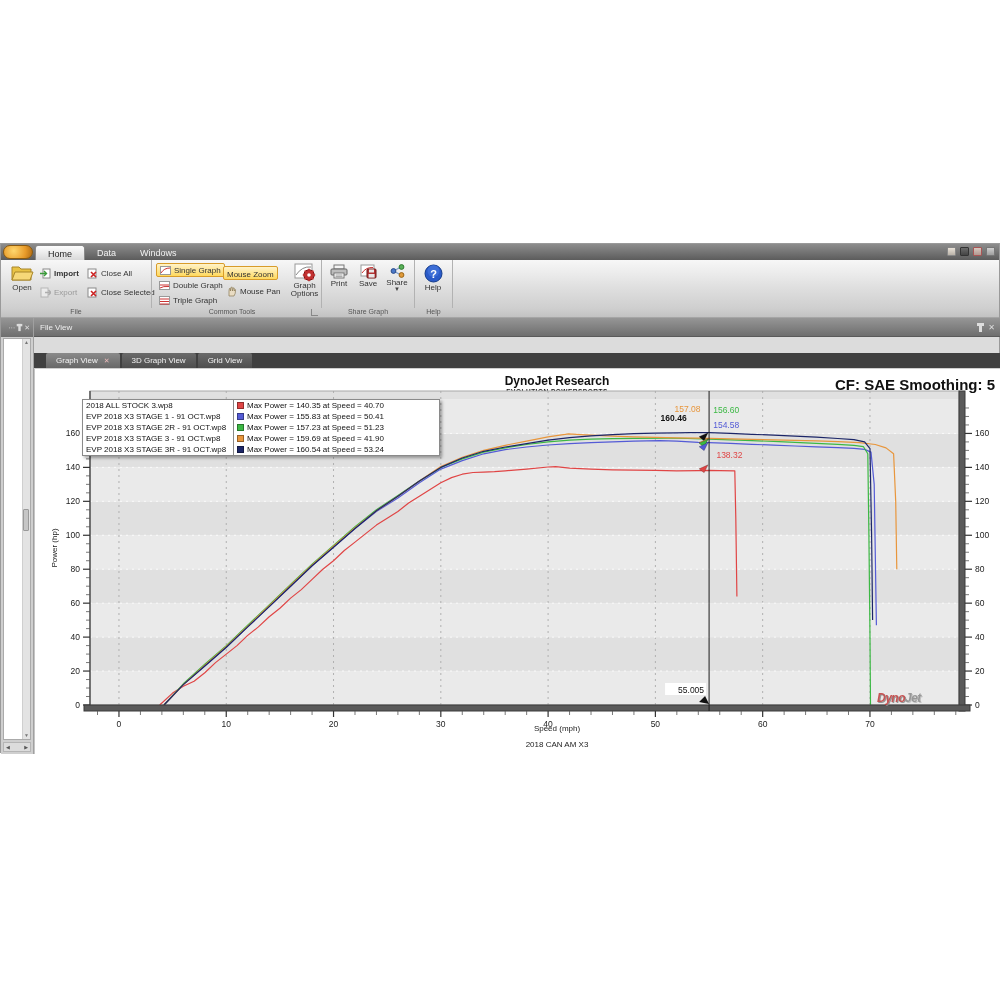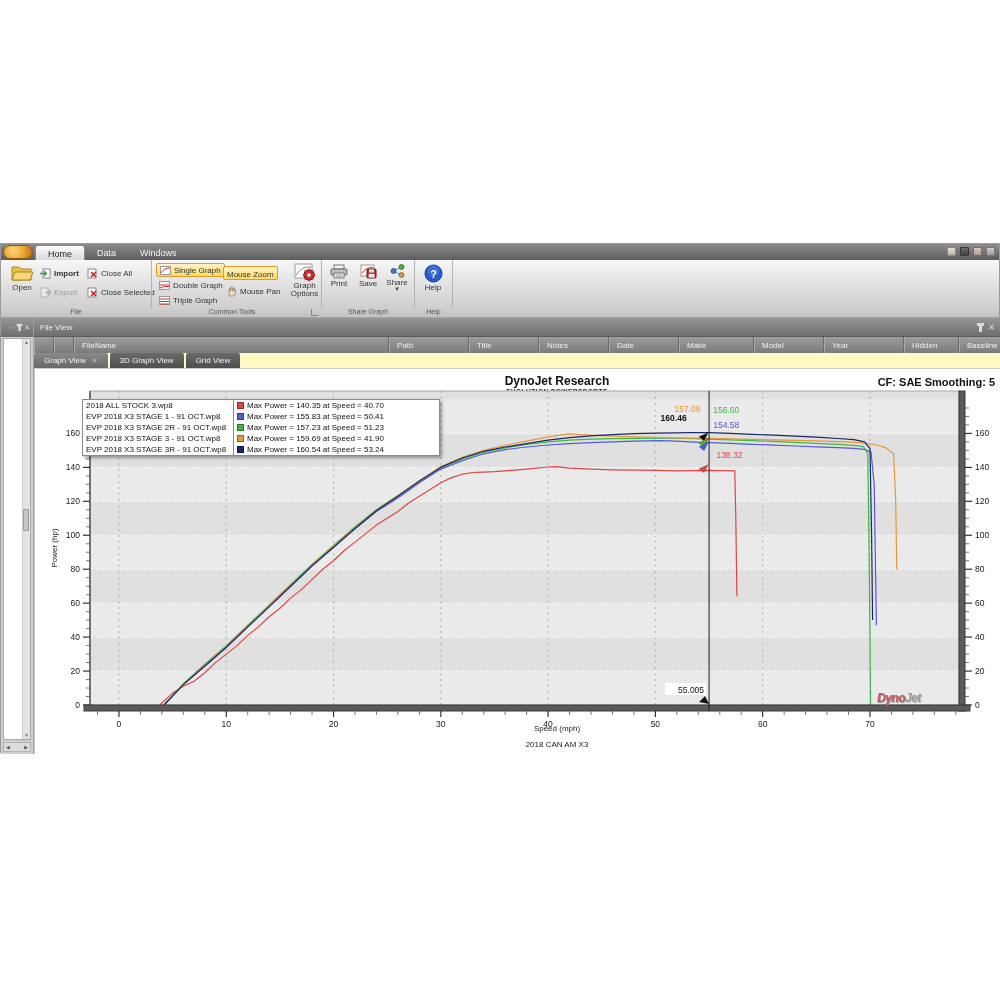--- a/index.html
+++ b/index.html
@@ -27,36 +27,36 @@
   .launcher{position:absolute;width:7px;height:7px;border-left:1px solid #888;border-bottom:1px solid #888;}
   
   .fvbar{position:absolute;left:33px;top:74px;width:967px;height:19px;background:linear-gradient(#969696,#6e6e6e);color:#efefef;font-size:8px;display:flex;align-items:center;padding:0 6px;border-bottom:1px solid #5a5a5a;}
   .fvicons{margin-left:auto;display:flex;gap:6px;align-items:center;color:#ddd;font-size:8px;}
   .pinshape{width:3px;height:9px;background:#ddd;position:relative;transform:rotate(0deg);}
   .pinshape::after{content:"";position:absolute;left:-2px;top:0;width:7px;height:3px;background:#ddd;}
   
   .cols{position:absolute;left:33px;top:93px;width:967px;height:16px;background:linear-gradient(#9d9d9d,#7b7b7b);display:flex;font-size:8px;color:#f0f0f0;}
   .cols .c{border-right:1px solid #6a6a6a;border-left:1px solid #aaa;display:flex;align-items:center;padding-left:7px;overflow:hidden;}
   
-  .vtabs{position:absolute;left:33px;top:109px;width:967px;height:16px;background:#fef9c3;display:flex;align-items:flex-end;padding-left:0;gap:2px;border-bottom:1px solid #cfcfcf;}
+  .vtabs{position:absolute;left:33px;top:109px;width:967px;height:16px;background:#404040;display:flex;align-items:flex-end;padding-left:12px;gap:2px;border-bottom:1px solid #cfcfcf;}
   .vtab{height:15px;background:linear-gradient(#6a6a6a,#4e4e4e);color:#f2f2f2;font-size:8px;display:flex;align-items:center;padding:0 10px;border-radius:2px 2px 0 0;gap:6px;}
   .vtab.active{background:linear-gradient(#8a8a8a,#686868);}
   .vtab .x{color:#e8b9b9;font-size:7px;}
   
   .lpanel{position:absolute;left:0;top:74px;width:33px;height:436px;background:#cfcfcf;border-right:1px solid #a0a0a0;}
   .lpanel .ptitle{height:19px;background:linear-gradient(#969696,#6e6e6e);display:flex;align-items:center;justify-content:flex-end;gap:3px;padding:0 3px;color:#ddd;font-size:7px;}
   .lpanel .pbody{position:absolute;left:2px;top:20px;width:28px;bottom:14px;background:#fff;border:1px solid #aaa;}
   .lpanel .vsb{position:absolute;right:0;top:0;bottom:0;width:8px;background:#e3e3e3;border-left:1px solid #cfcfcf;font-size:5px;color:#777;text-align:center;line-height:7px;}
   .lpanel .thumb{position:absolute;right:1px;top:170px;width:6px;height:22px;background:#c6c6c6;border:1px solid #9a9a9a;border-radius:1px;}
   .lpanel .hsb{position:absolute;left:2px;bottom:2px;width:28px;height:10px;background:#dcdcdc;border:1px solid #b5b5b5;display:flex;justify-content:space-between;align-items:center;font-size:5px;color:#555;padding:0 2px;}
   
   .gview{position:absolute;left:33px;top:125px;width:967px;height:385px;background:#fff;border-left:1px solid #c5c5c5;}
   .ctitle{position:absolute;left:322px;top:5px;width:400px;text-align:center;font-size:12px;font-weight:bold;color:#111;}
   .csub{position:absolute;left:322px;top:19px;width:400px;text-align:center;font-size:6.5px;font-weight:bold;color:#222;letter-spacing:.5px;}
-  .cf{position:absolute;right:6px;top:7px;font-size:11px;font-weight:bold;color:#111;}
+  .cf{position:absolute;right:6px;top:7px;font-size:15px;font-weight:bold;color:#111;}
   .xlab{position:absolute;left:322px;top:355px;width:400px;text-align:center;font-size:8px;color:#222;}
   .foot{position:absolute;left:322px;top:371px;width:400px;text-align:center;font-size:8px;color:#222;}
   .wmark{position:absolute;left:842px;top:322px;font-size:12px;font-style:italic;font-weight:bold;letter-spacing:-.5px;opacity:.85;}
   .wmark .w1{color:#c03a3a;text-shadow:1px 1px 0 #888;}
   .wmark .w2{color:#8a8a8a;text-shadow:1px 1px 0 #bbb;}
   
   .legend{position:absolute;left:47px;top:30px;display:flex;box-shadow:2px 2px 3px rgba(0,0,0,.35);}
   .lgbox{background:#fff;border:1px solid #8a8a8a;}
   .lgbox.names{width:152px;}
   .lgbox.vals{width:206px;border-left:none;}
@@ -229,34 +229,20 @@
     </div>
 
     <div class="fvbar">
       <span>File View</span>
       <span class="fvicons">
         <span class="pinshape"></span>
         <span>✕</span>
       </span>
     </div>
 
-    <div class="cols">
-      <div class="c" style="width:20px;"></div>
-      <div class="c" style="width:20px;"></div>
-      <div class="c" style="width:315px;">FileName</div>
-      <div class="c" style="width:80px;">Path</div>
-      <div class="c" style="width:70px;">Title</div>
-      <div class="c" style="width:70px;">Notes</div>
-      <div class="c" style="width:70px;">Date</div>
-      <div class="c" style="width:75px;">Make</div>
-      <div class="c" style="width:70px;">Model</div>
-      <div class="c" style="width:80px;">Year</div>
-      <div class="c" style="width:55px;">Hidden</div>
-      <div class="c" style="flex:1;border-right:none;">Baseline</div>
-    </div>
 
     <div class="vtabs">
       <div class="vtab active">
         <span>Graph View</span>
         <span class="x">✕</span>
       </div>
       <div class="vtab">
         <span>3D Graph View</span>
       </div>
       <div class="vtab">

